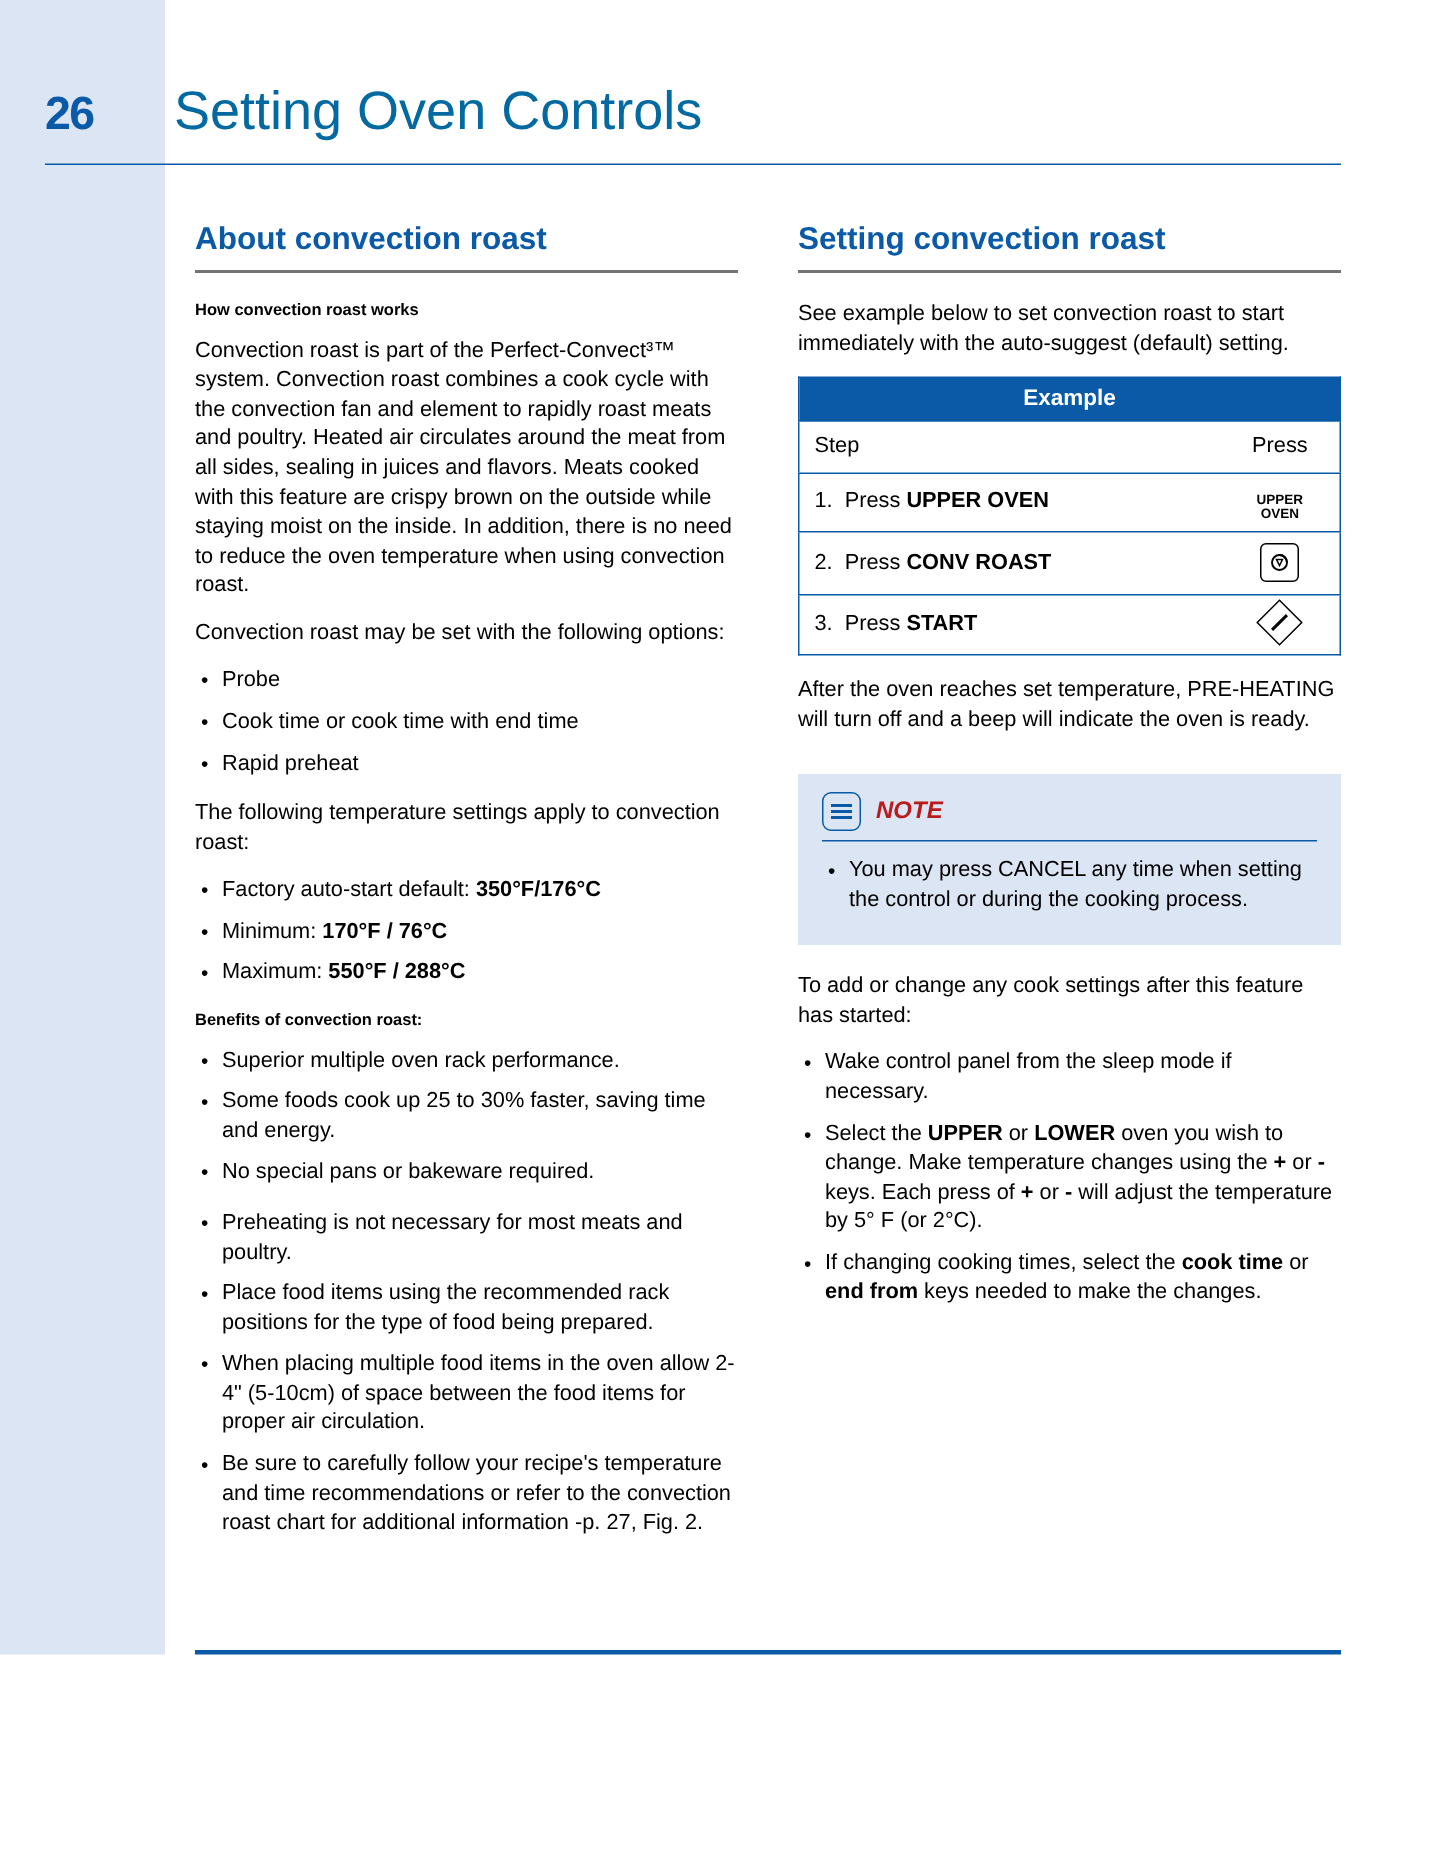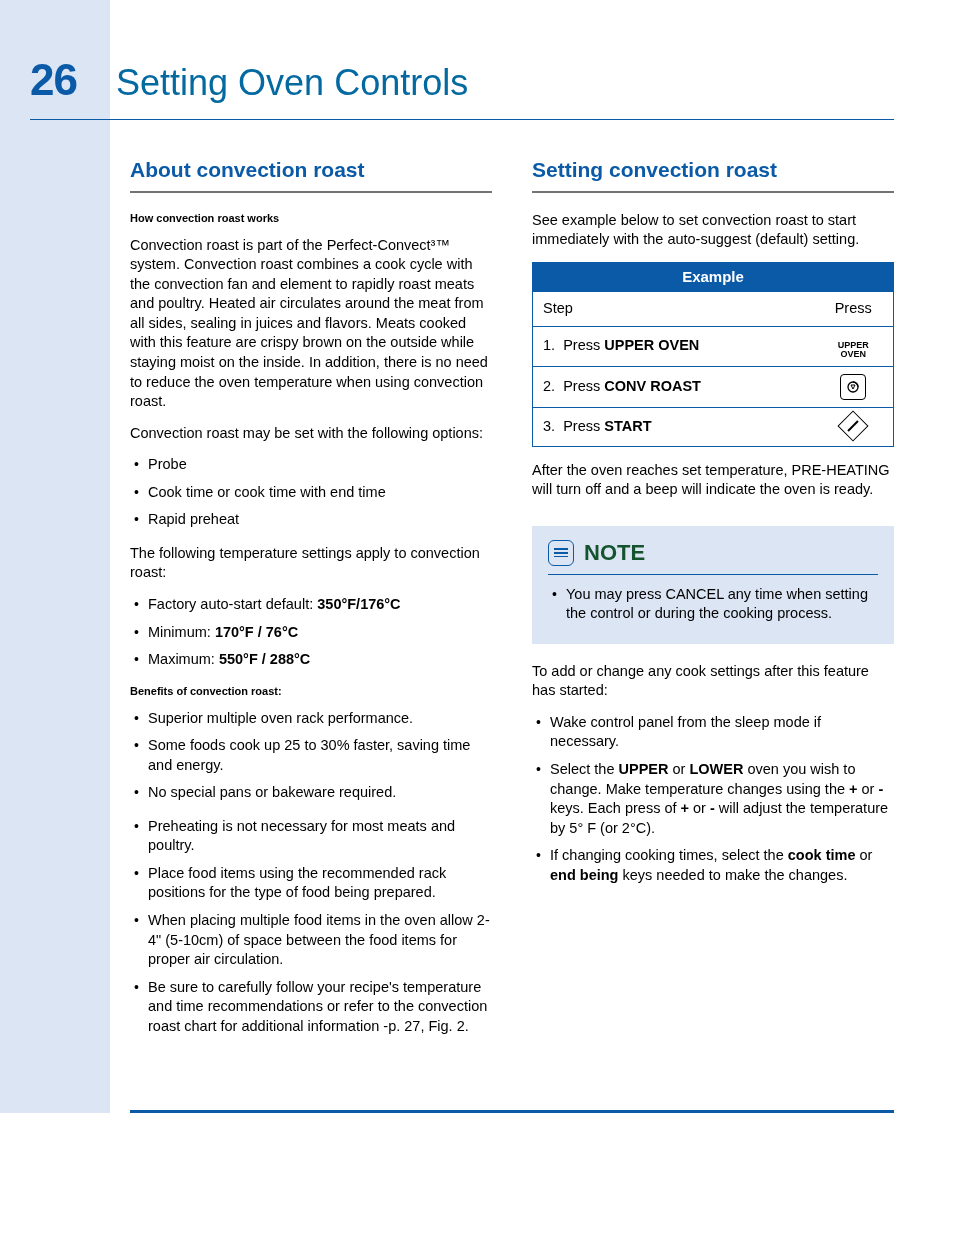--- a/index.html
+++ b/index.html
@@ -27,21 +27,21 @@
   }
   .header {
     position: relative;
     z-index: 2;
     display: flex;
     align-items: baseline;
     margin-left: 30px;
     margin-bottom: 10px;
   }
   .page-num {
-    font-size: 44px;
+    font-size: 31px;
     font-weight: 700;
     color: #0a5aa8;
     width: 80px;
     letter-spacing: -1px;
   }
   .page-title {
     font-size: 36px;
     font-weight: 400;
     color: #0369a1;
     margin-left: 6px;
@@ -164,23 +164,24 @@
   }
   .note-head {
     display: flex;
     align-items: center;
     gap: 10px;
     border-bottom: 1.5px solid #0a5aa8;
     padding-bottom: 6px;
     margin-bottom: 10px;
   }
   .note-head .txt {
-    color: #14532d;
-    font-weight: 700;
-    font-size: 22px;
+    color: #b91c1c;
+    font-weight: 700;
+    font-size: 16px;
+    font-style: italic;
   }
   .note-ico {
     width: 26px; height: 26px;
     border: 1.8px solid #0a5aa8;
     border-radius: 6px;
     display:flex; flex-direction:column; align-items:center; justify-content:center;
     gap:2px;
   }
   .note-ico span{
     display:block; width:14px; height:1.8px; background:#0a5aa8;
@@ -303,19 +304,19 @@
         </div>
         <ul class="bullets">
           <li>You may press CANCEL any time when setting the control or during the cooking process.</li>
         </ul>
       </div>
 
       <p>To add or change any cook settings after this feature has started:</p>
       <ul class="bullets">
         <li>Wake control panel from the sleep mode if necessary.</li>
         <li>Select the <strong>UPPER</strong> or <strong>LOWER</strong> oven you wish to change. Make temperature changes using the <strong>+</strong> or <strong>-</strong> keys. Each press of <strong>+</strong> or <strong>-</strong> will adjust the temperature by 5° F (or 2°C).</li>
-        <li>If changing cooking times, select the <strong>cook time</strong> or <strong>end being</strong> keys needed to make the changes.</li>
+        <li>If changing cooking times, select the <strong>cook time</strong> or <strong>end from</strong> keys needed to make the changes.</li>
       </ul>
     </div>
   </div>
 
   <hr class="footer-line">
 </div>
 
 </body></html>

